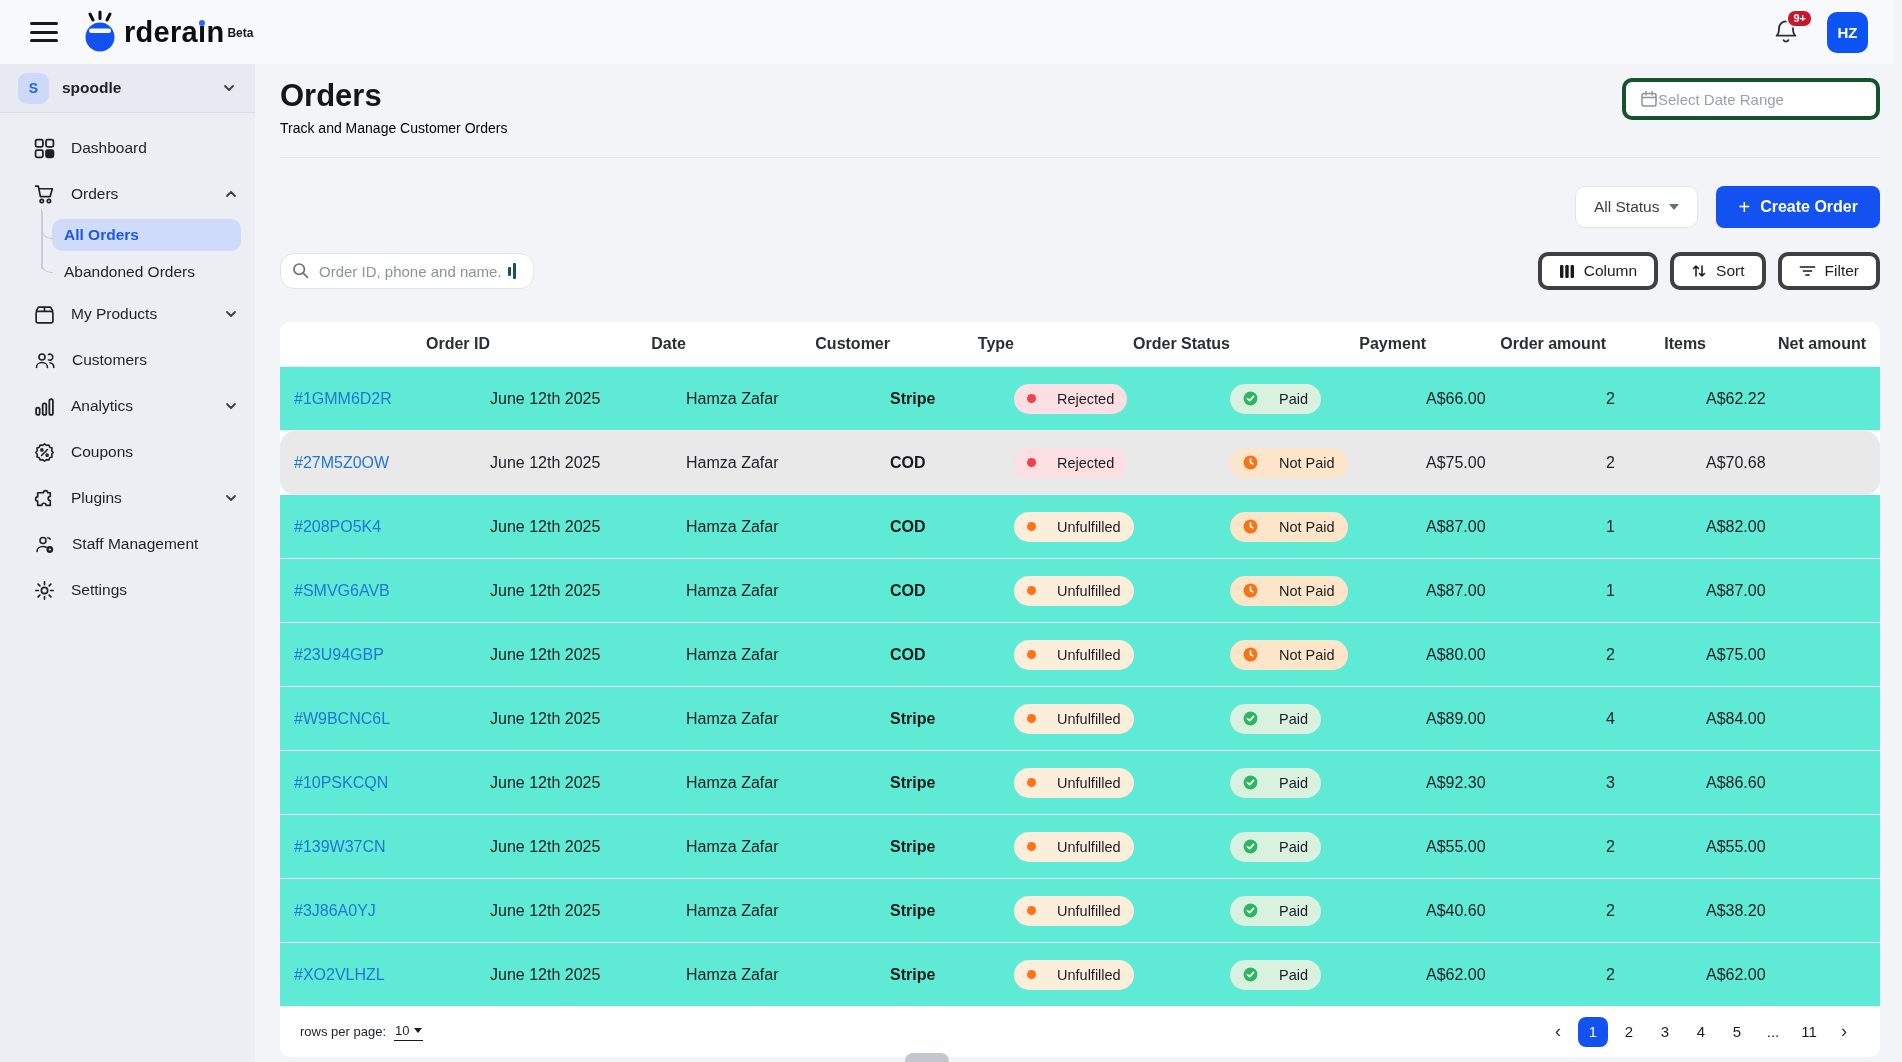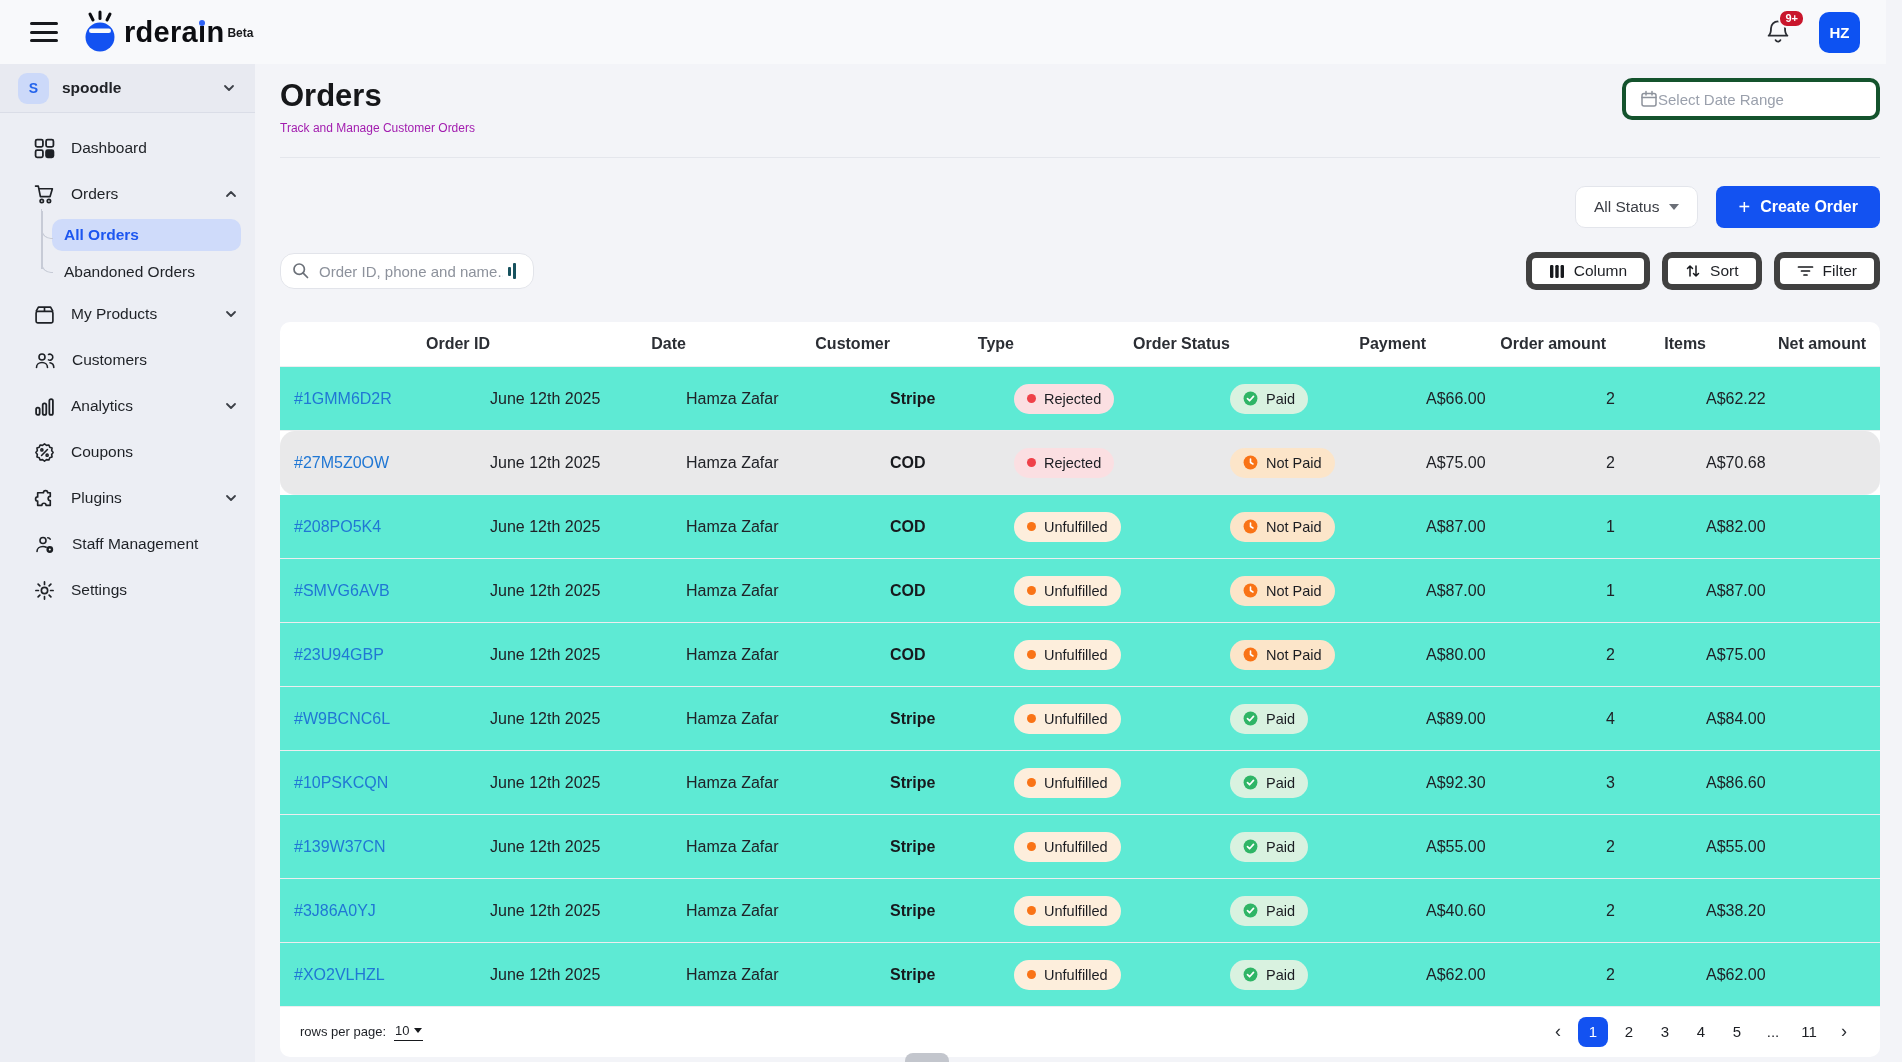--- a/index.html
+++ b/index.html
@@ -1,20 +1,20 @@
 <!DOCTYPE html>
 <html><head>
 <meta charset="utf-8">
 <style>
   * { box-sizing: border-box; margin: 0; padding: 0; }
   html,body { width:1902px; height:1062px; overflow:hidden; }
   body { font-family:"Liberation Sans", sans-serif; background:#f3f4f8; color:#1e2126; }
 
   
-  .topbar { position:fixed; top:0; left:0; right:16px; height:64px; background:#f8f9fb; display:flex; align-items:center; padding:0 26px 0 30px; z-index:30; }
+  .topbar { position:fixed; top:0; left:0; right:8px; height:64px; background:#f8f9fb; display:flex; align-items:center; padding:0 26px 0 30px; z-index:30; }
   .hamburger { width:28px; height:20px; display:flex; flex-direction:column; justify-content:space-between; background:none; border:none; cursor:pointer; margin-right:22px; }
   .hamburger i { display:block; height:3px; border-radius:2px; background:#17191d; }
   .logo { display:flex; align-items:flex-start; }
   .logo-row { display:flex; align-items:center; }
   .logo-text { font-size:29px; font-weight:700; color:#0c0d11; letter-spacing:.3px; margin-left:2px; }
   .logo-i { display:inline-block; position:relative; }
   .logo-i::after { content:""; position:absolute; width:6px; height:6px; border-radius:50%; background:#2f63f6; left:1px; top:4px; }
   .beta { font-size:12px; font-weight:600; color:#17181b; margin-left:3px; margin-top:2px; }
   .topbar-right { margin-left:auto; display:flex; align-items:center; gap:26px; }
   .bell-wrap { position:relative; width:30px; height:32px; background:none; border:none; cursor:pointer; color:#2a2d33; }
@@ -38,54 +38,54 @@
   .subitem { position:relative; height:38px; display:flex; align-items:center; margin:0 14px 0 52px; padding:0 12px; border-radius:10px; cursor:pointer; }
   .subitem .lbl { font-size:15.5px; font-weight:500; color:#1f2227; }
   .subitem.active { background:#cfdbfa; margin-top:2px; margin-bottom:2px; height:32px; }
   .subitem.active .lbl { color:#1d56f0; font-weight:600; }
   .subitem::before { content:""; position:absolute; left:-11px; top:-10px; width:11px; height:29px; border-left:1.5px solid #c7cbd6; border-bottom:1.5px solid #c7cbd6; border-bottom-left-radius:10px; }
 
   
   .main { position:fixed; left:255px; top:64px; right:0; bottom:0; padding:14px 22px 0 25px; overflow:hidden; }
   .page-head { display:flex; justify-content:space-between; align-items:flex-start; }
   .page-title { font-size:31px; line-height:36px; font-weight:700; color:#16171a; }
-  .page-sub { font-size:12px; line-height:21px; color:#a21caf; margin-top:4px; }
+  .page-sub { font-size:14px; line-height:21px; color:#000000; margin-top:4px; }
   .date-field { width:258px; height:42px; background:#fff; border:4px solid #14532d; border-radius:10px; display:flex; align-items:center; gap:0; padding:0 14px; color:#9aa0ac; cursor:pointer; }
   .date-field .ph { font-size:15px; color:#9aa0ac; }
   .head-divider { border:none; border-top:1px solid #e4e6ec; margin-top:18px; }
 
   .actions-row { margin-top:28px; display:flex; justify-content:flex-end; align-items:center; gap:18px; }
   .select-btn { height:42px; background:#fff; border:1px solid #e3e5eb; border-radius:10px; padding:0 18px; display:flex; align-items:center; gap:10px; font-size:15.5px; color:#3a3d44; cursor:pointer; }
   .caret-down { width:0; height:0; border-left:5px solid transparent; border-right:5px solid transparent; border-top:6px solid #6b6f77; }
   .primary-btn { height:42px; background:#1352f1; color:#fff; border:none; border-radius:8px; padding:0 22px; font-size:16px; font-weight:600; display:flex; align-items:center; gap:10px; cursor:pointer; }
   .primary-btn .plus { font-size:20px; font-weight:500; line-height:1; }
 
   .controls-row { margin-top:24px; display:flex; justify-content:space-between; align-items:center; }
   .search-box { position:relative; width:254px; height:36px; }
   .search-box input { width:100%; height:100%; border:1px solid #e2e4ea; border-radius:14px; background:#fff; padding:0 30px 0 38px; font-size:15px; color:#333; font-family:"Liberation Sans",sans-serif; outline:none; }
   .search-box input::placeholder { color:#8d929c; }
   .search-ic { position:absolute; left:12px; top:9px; color:#6b7078; }
   .cursor-mark { position:absolute; right:18px; top:10px; display:flex; gap:2px; }
   .cursor-mark i { display:block; width:3px; background:#17525e; border-radius:1px; }
   .cursor-mark i:first-child { height:9px; margin-top:4px; }
   .cursor-mark i:last-child { height:16px; }
   .btn-group { display:flex; gap:12px; }
-  .tool-btn { height:38px; background:#fff; border:6px solid #404040; border-radius:10px; padding:0 17px; display:flex; align-items:center; gap:9px; font-size:15.5px; color:#1d1f24; cursor:pointer; }
+  .tool-btn { height:38px; background:#fff; border:4px solid #404040; border-radius:10px; padding:0 17px; display:flex; align-items:center; gap:9px; font-size:15.5px; color:#1d1f24; cursor:pointer; }
 
   
   .card { margin-top:32px; background:#fff; border-radius:10px; height:735px; overflow:hidden; }
   .grid-row { display:grid; grid-template-columns:196px 196px 204px 124px 216px 196px 180px 100px 1fr; align-items:center; padding:0 14px; }
   .thead { height:45px; border-bottom:1px solid #ededef; }
   .thead .th { font-size:16px; font-weight:600; color:#2b2e34;text-align:right; }
   .trow { height:64px; border-bottom:1px solid #ededef; background:#5eead4; }
   .trow.hl { background:#e9e9ea;border-radius:15px; }
   .cell { font-size:16px; color:#202227; }
   .id-link { font-size:16px; color:#2077d4; text-decoration:none; cursor:pointer; }
   .type-cell { font-weight:700; color:#17191d; }
-  .pill { display:inline-flex; align-items:center; gap:8px; padding:7px 13px; border-radius:999px; font-size:14.5px; color:#1b1d22; }
+  .pill { display:inline-flex; align-items:center; gap:21px; padding:7px 13px; border-radius:999px; font-size:14.5px; color:#1b1d22; }
   .pill .dot { width:9px; height:9px; border-radius:50%; display:inline-block; }
   .status-pill.rejected { background:#fbdfe2; }
   .status-pill.rejected .dot { background:#ef4149; }
   .status-pill.unfulfilled { background:#fdeedc; }
   .status-pill.unfulfilled .dot { background:#f97316; }
   .pay-pill.paid { background:#d9f2e0; }
   .pay-pill.notpaid { background:#fce5c9; }
   .pay-pill .ic { display:none; width:15px; height:15px; }
   .pay-pill.paid .ic-paid { display:inline-block; }
   .pay-pill.notpaid .ic-notpaid { display:inline-block; }

